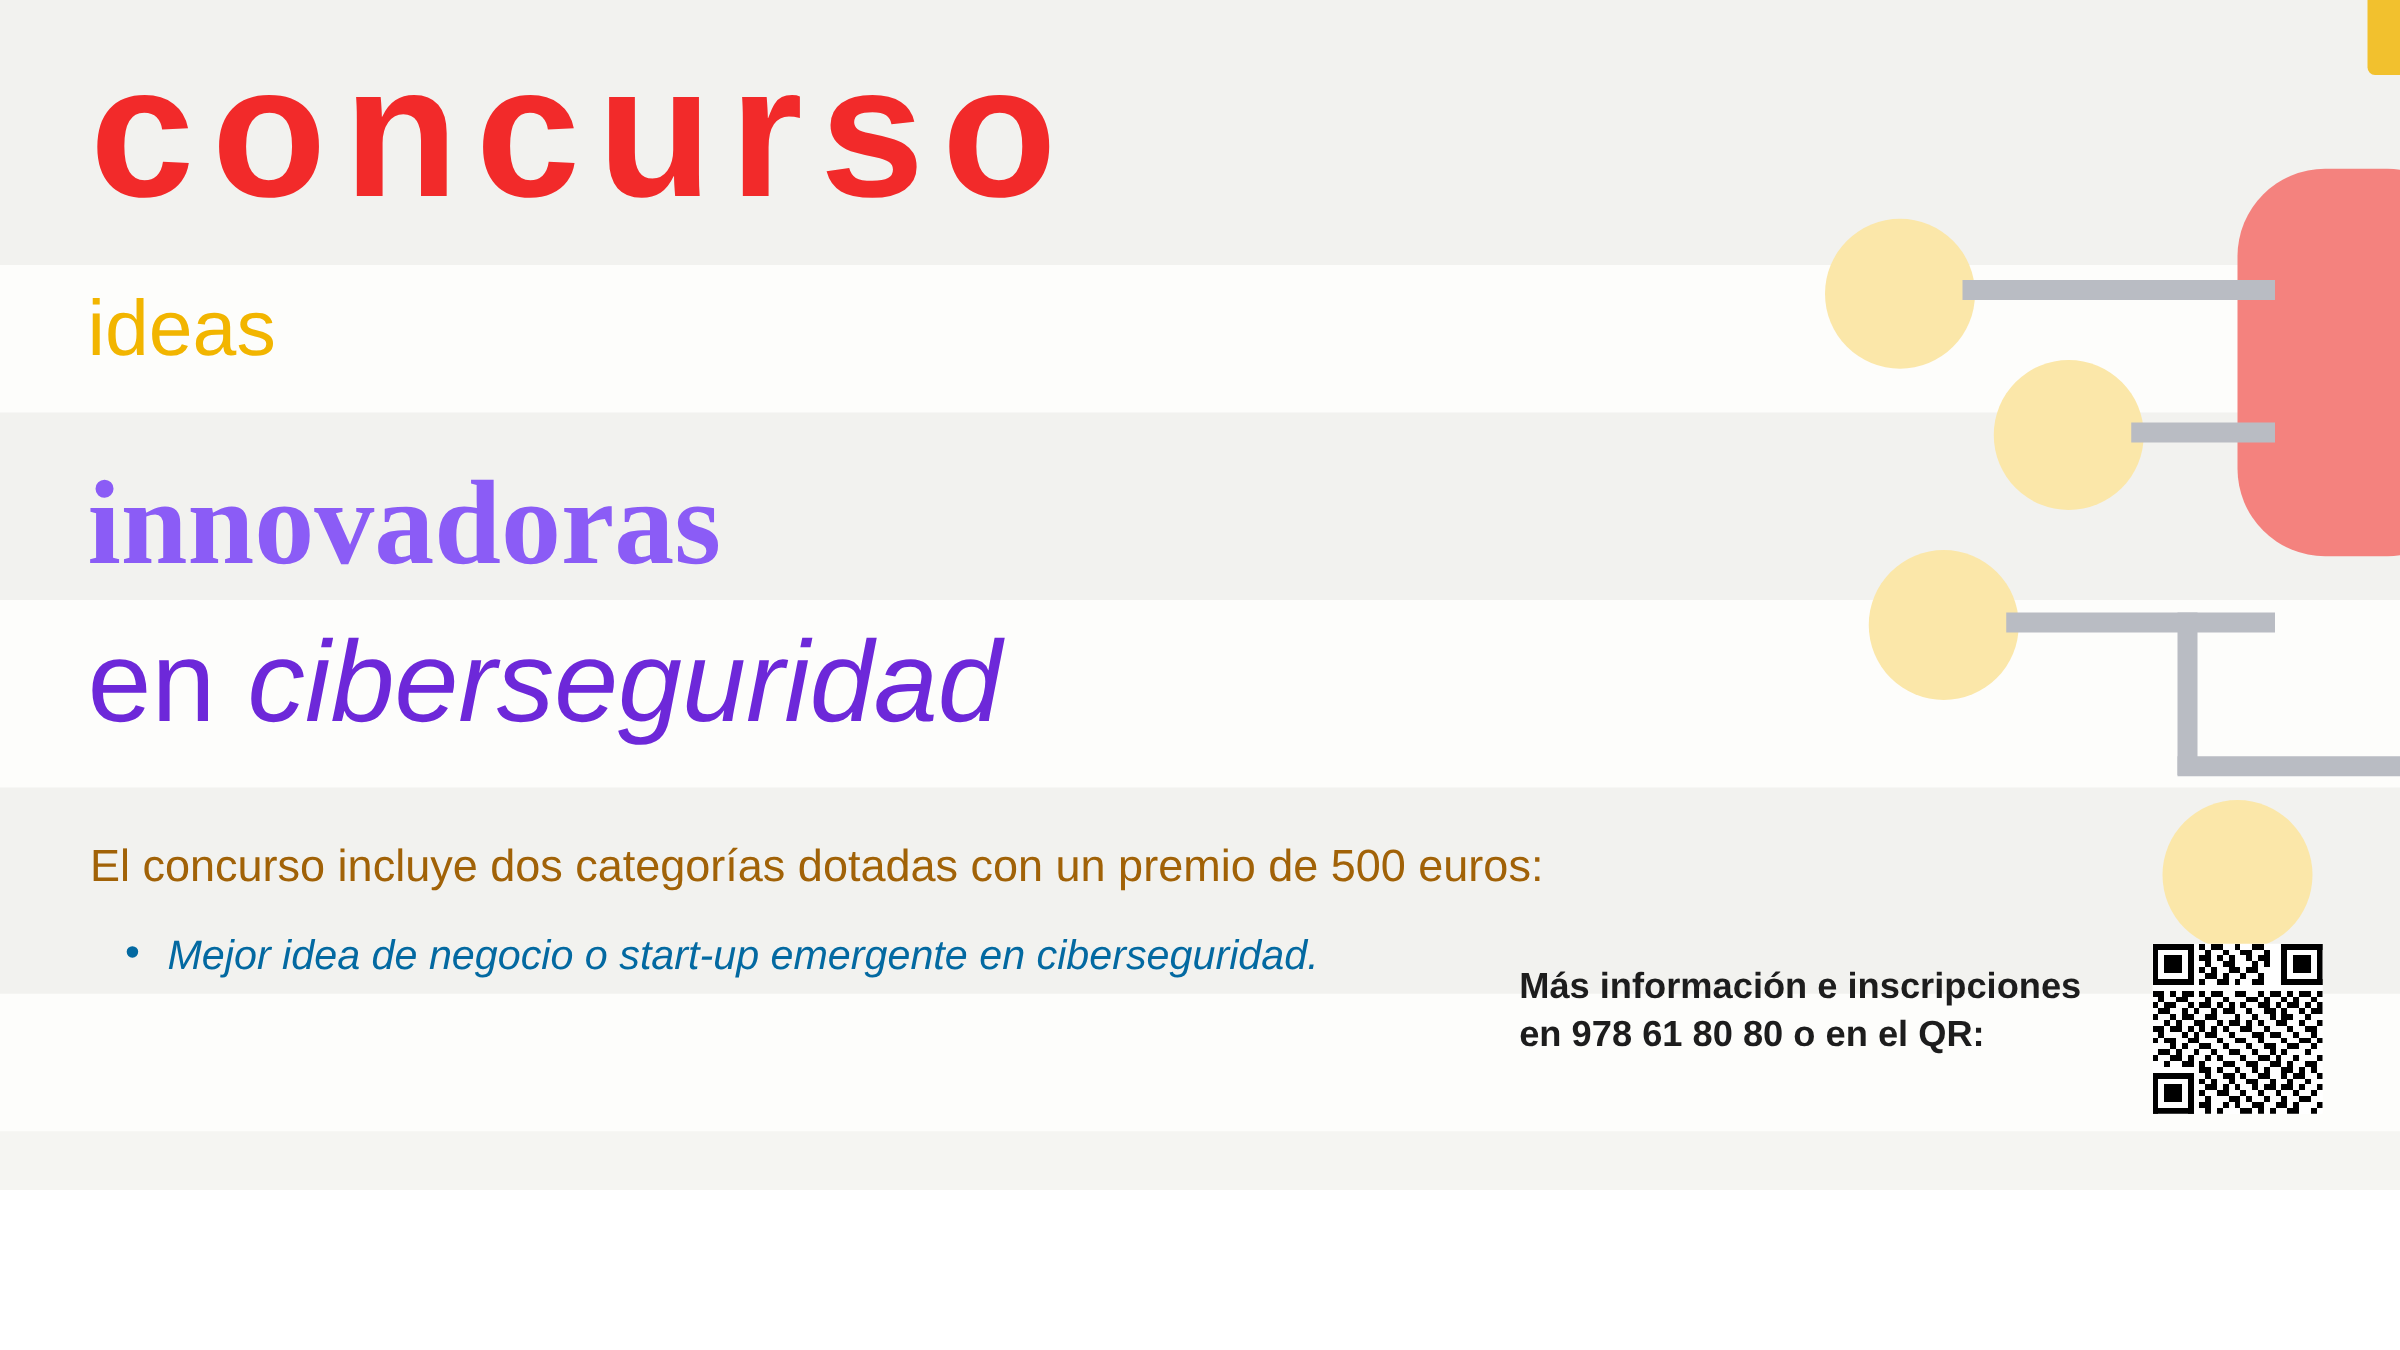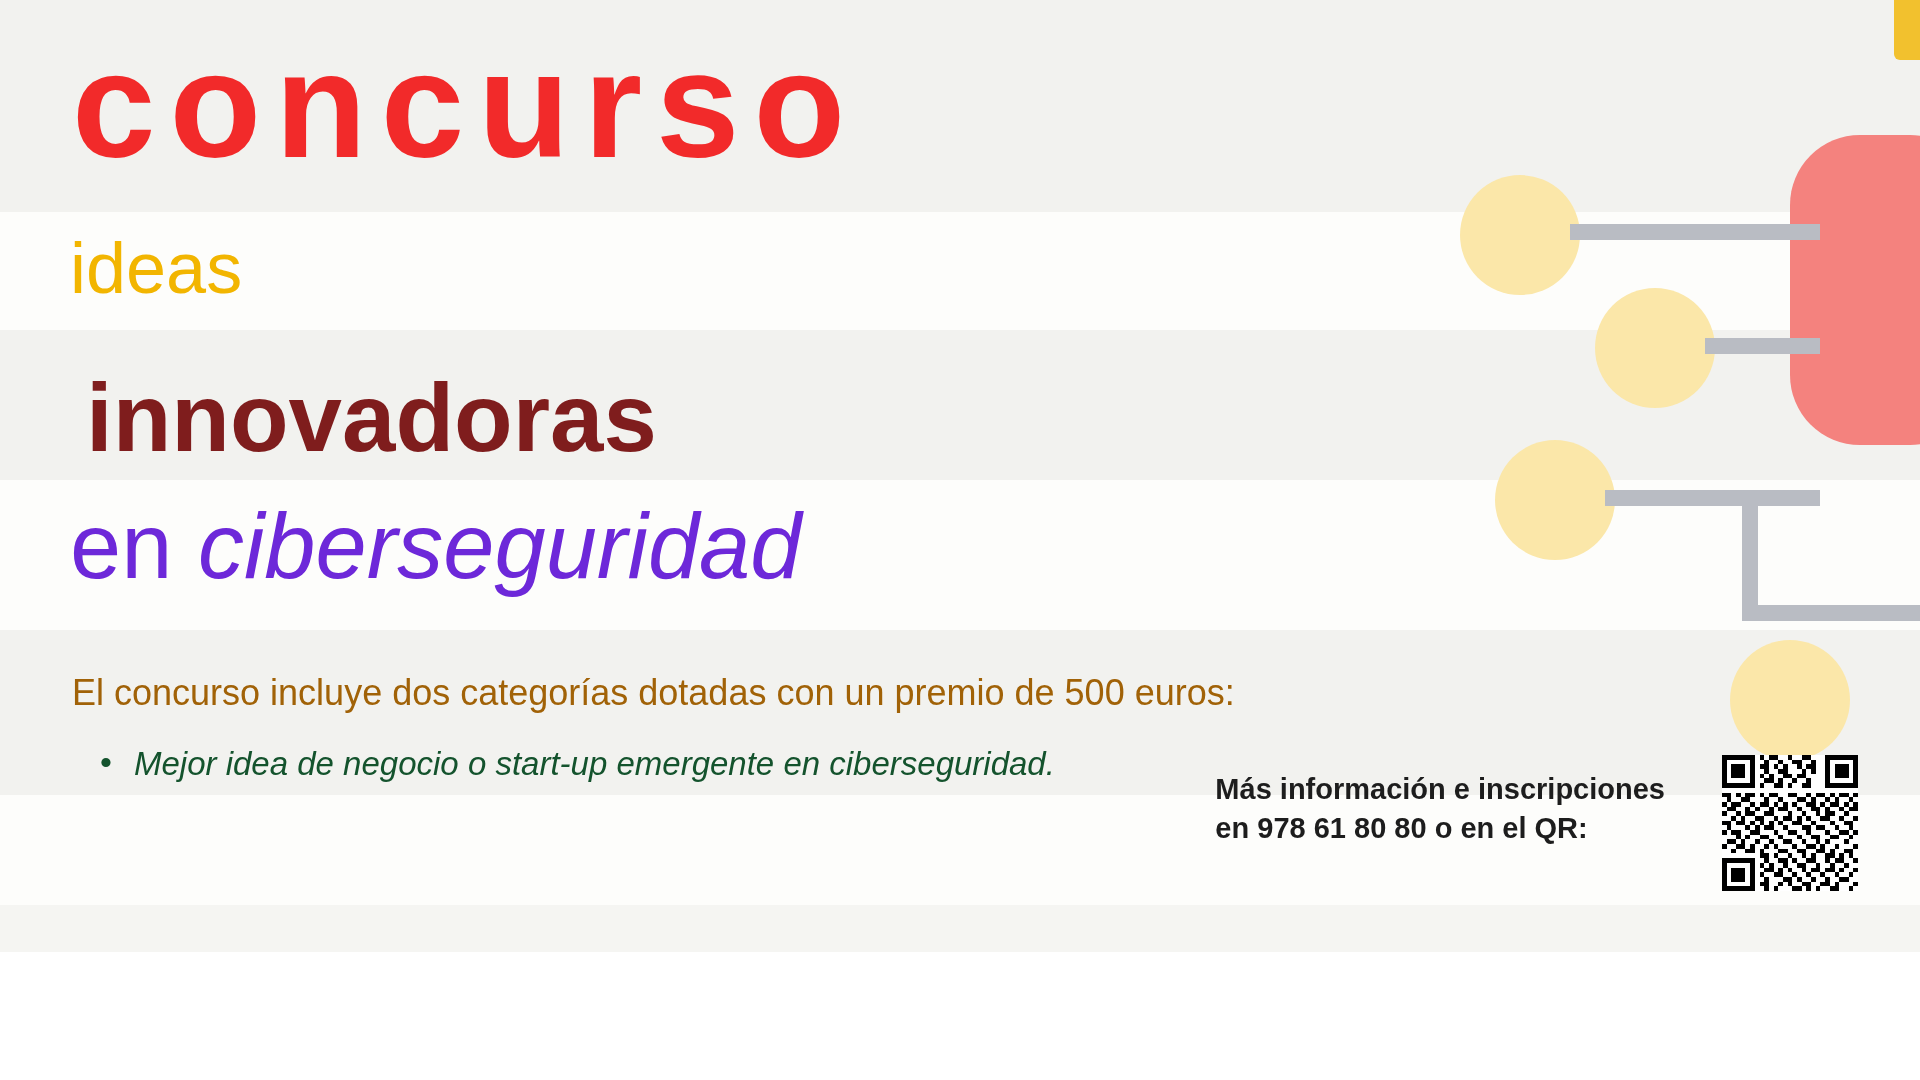--- a/index.html
+++ b/index.html
@@ -51,43 +51,43 @@
   .wire { position: absolute; background: #b9bcc3; }
 
   
   .h-concurso {
     position: absolute; left: 72px; top: 30px;
     font-size: 150px; font-weight: 700; color: #f22a2a;
     letter-spacing: 14px; line-height: 1;
   }
   .h-ideas {
     position: absolute; left: 70px; top: 232px;
-    font-size: 72px; font-weight: 400; color: #f2b500; line-height: 1;
+    font-size: 63px; font-weight: 400; color: #f2b500; line-height: 1;
   }
   .h-innova {
-    position: absolute; left: 86px; top: 370px;
-    font-size: 96px; font-weight: 700; color: #7f1d1d; line-height: 1;
+    position: absolute; left: 70px; top: 370px;
+    font-size: 96px; font-weight: 700; color: #8b5cf6; line-height: 1; font-family: Liberation Serif, serif;
   }
   .h-en-ciber {
     position: absolute; left: 70px; top: 500px;
     font-size: 92px; color: #6d28d9; line-height: 1; white-space: nowrap;
   }
   .h-en-ciber .it { font-style: italic; }
 
   
   .lead {
     position: absolute; left: 72px; top: 672px;
     font-size: 36px; color: #a16207;
   }
   .bullets {
     position: absolute; left: 100px; top: 745px;
     list-style: none;
   }
   .bullets li {
-    font-size: 33px; font-style: italic; color: #14532d;
+    font-size: 33px; font-style: italic; color: #0369a1;
     margin-bottom: 34px; position: relative; padding-left: 34px;
   }
   .bullets li::before {
     content: "•"; position: absolute; left: 0; top: -2px;
     font-style: normal; font-size: 34px;
   }
 
   
   .info {
     position: absolute; right: 255px; top: 770px;

